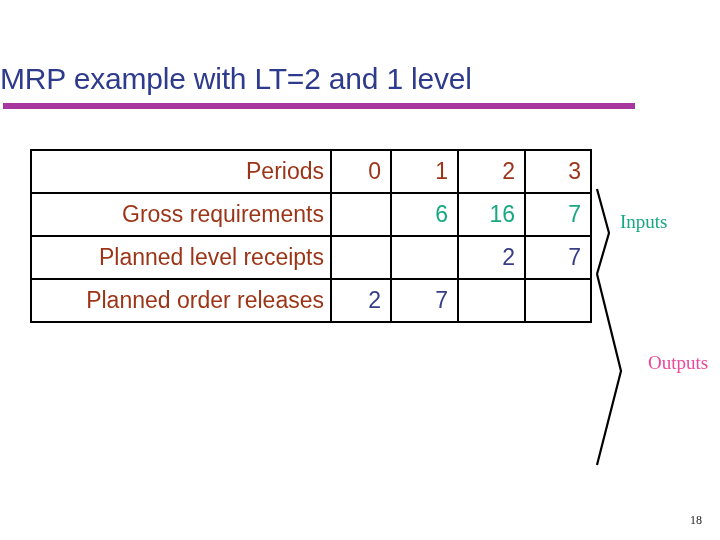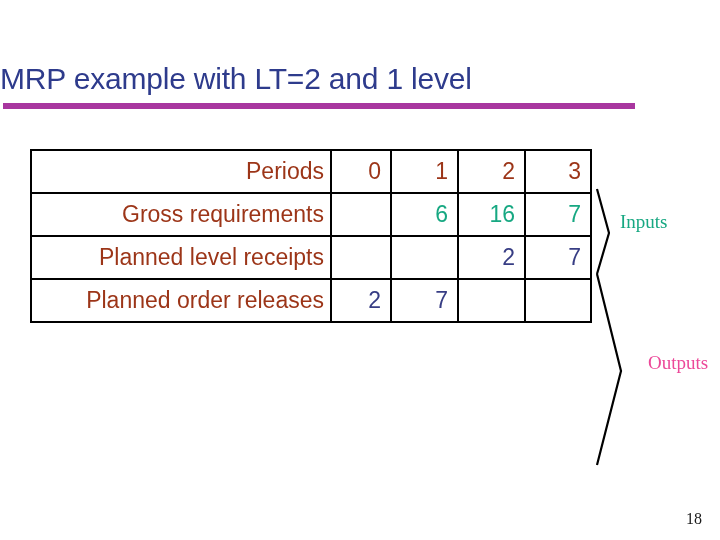--- a/index.html
+++ b/index.html
@@ -109,21 +109,21 @@
     color: #ec4899;
     margin-left: 16px;
   }
 
   
   #page-number {
     position: absolute;
     right: 18px;
     bottom: 12px;
     font-family: "Liberation Serif", serif;
-    font-size: 16px;
+    font-size: 12px;
     color: #1a1a1a;
   }
 </style>
 </head>
 <body>
 
 <div id="slide">
 
   <div id="slide-title">MRP example with LT=2 and 1 level</div>
   <div id="title-rule"></div>

